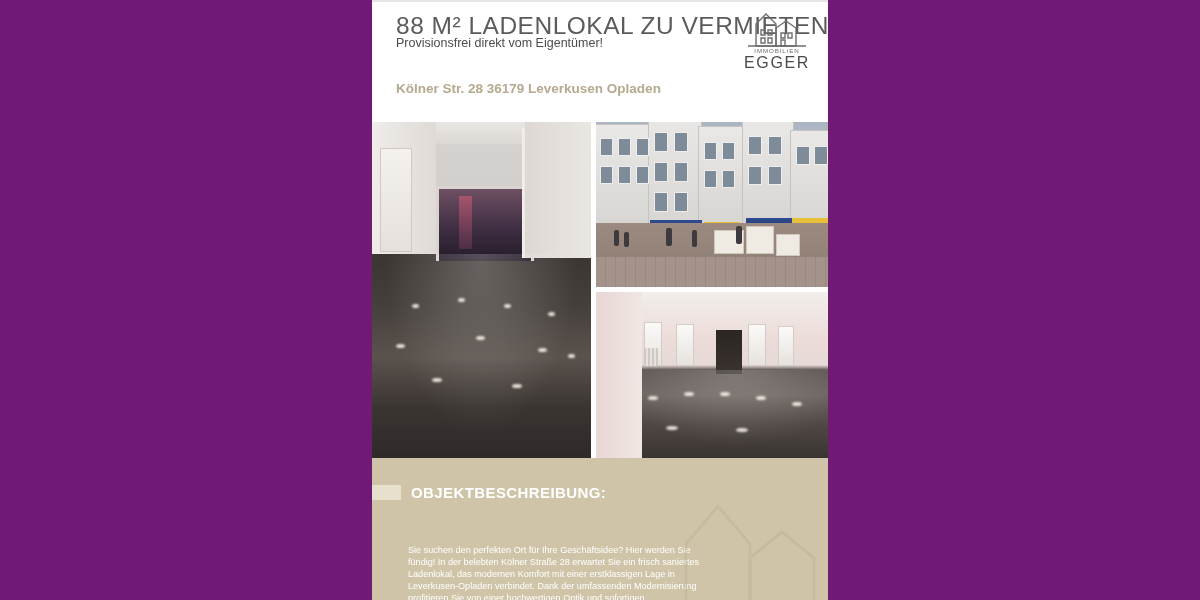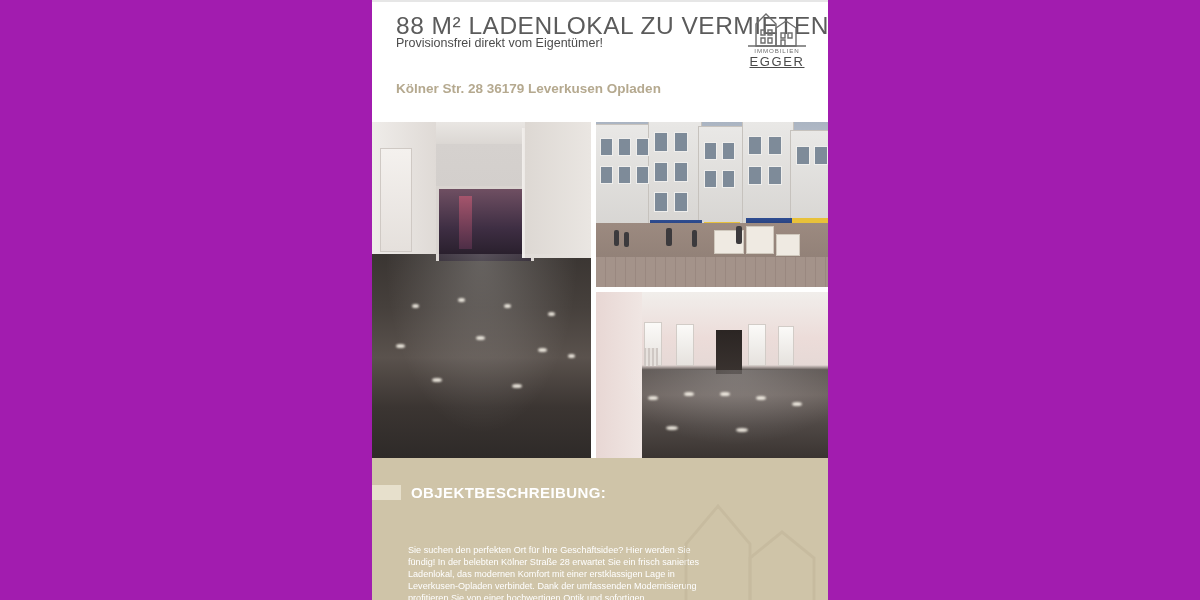--- a/index.html
+++ b/index.html
@@ -9,21 +9,21 @@
     width: 1200px;
     height: 600px;
     overflow: hidden;
     font-family: "Liberation Sans", sans-serif;
   }
 
   #page {
     position: relative;
     width: 1200px;
     height: 600px;
-    background: #a21caf;
+    background: #701a75;
   }
 
   
   .doc {
     position: absolute;
     left: 372px;
     top: 0;
     width: 456px;
     height: 600px;
     background: #ffffff;
@@ -101,24 +101,23 @@
 
   .logo-text .l1 {
     display: block;
     font-size: 6.2px;
     letter-spacing: 0.9px;
     color: #6d6d6d;
   }
 
   .logo-text .l2 {
     display: block;
-    font-size: 13px;
+    font-size: 16px;
     letter-spacing: 1.6px;
     color: #4a4a4a;
-    text-decoration: underline;
   }
 
   
   .images {
     position: absolute;
     left: 0;
     top: 122px;
     width: 456px;
     height: 336px;
   }

